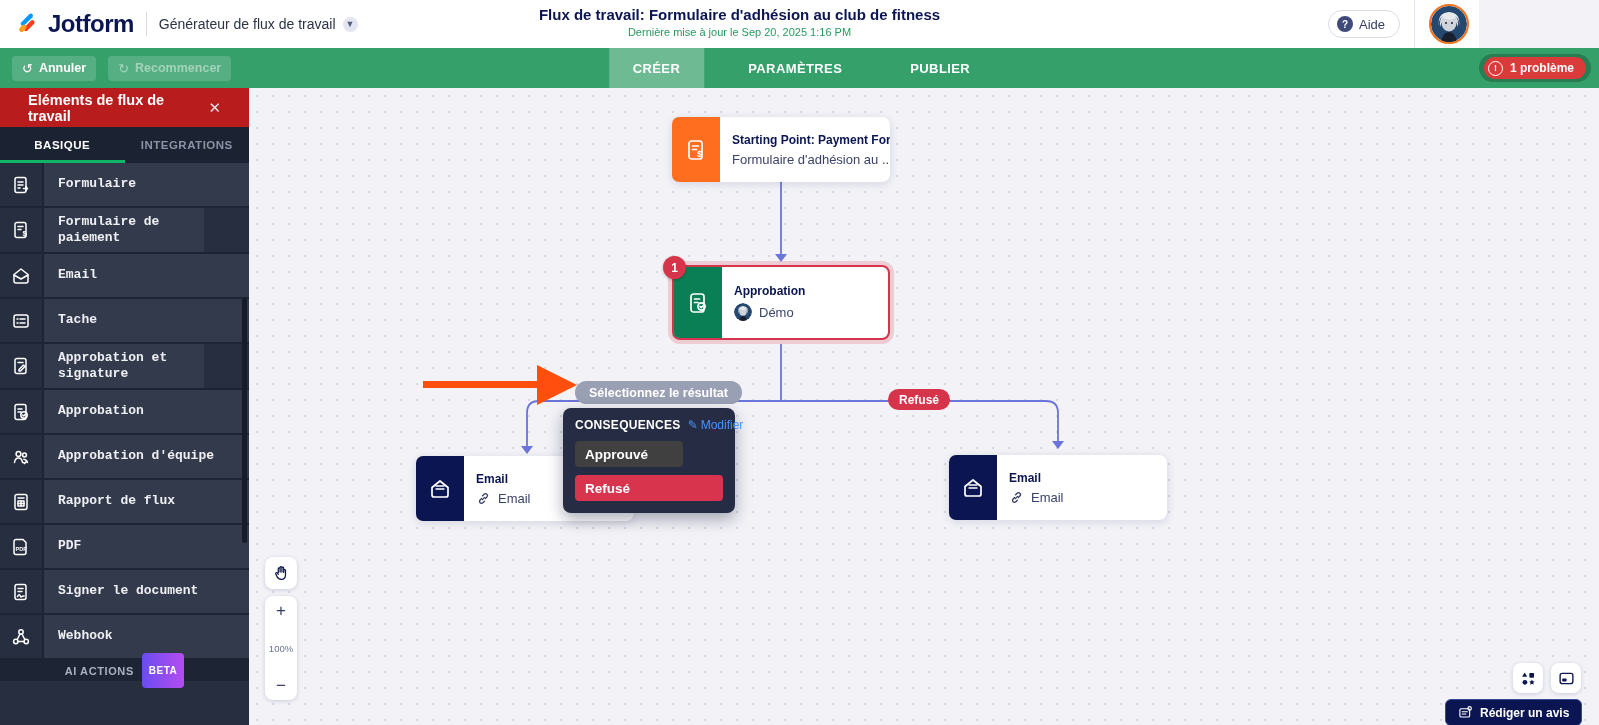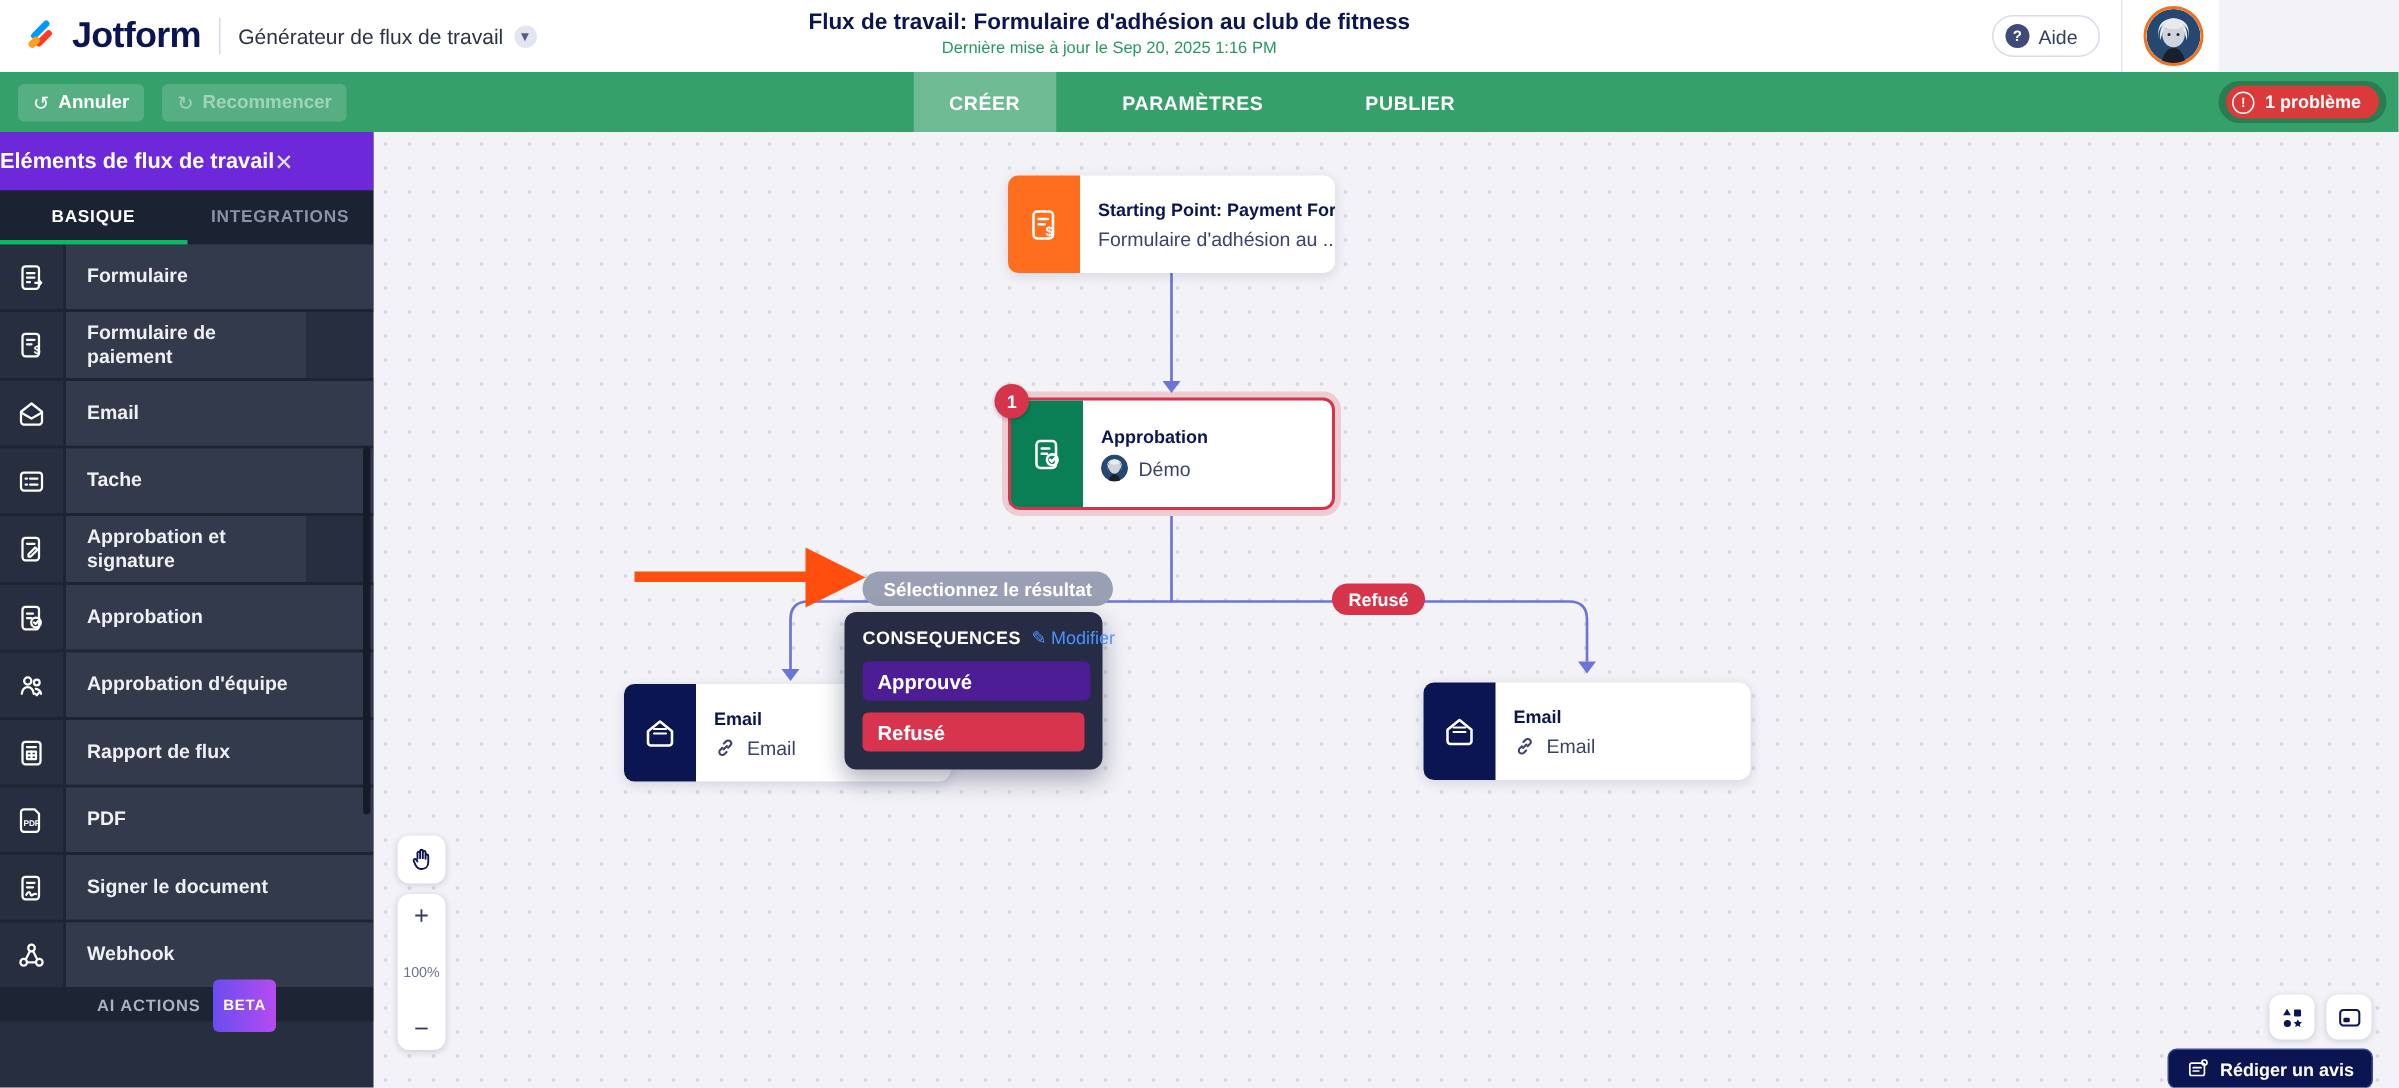--- a/index.html
+++ b/index.html
@@ -31,31 +31,31 @@
   .tb-tabs { position:absolute; left:50%; top:0; transform:translateX(-52%); height:40px; display:flex; align-items:stretch; }
   .tb-tab { display:flex; align-items:center; padding:0 24px; color:#fff; font-size:13px; font-weight:bold; letter-spacing:0.4px; cursor:pointer;margin-left:20px; }
   .tb-tab.active { background:rgba(255,255,255,0.28); }
   .problem-wrap { position:absolute; right:8px; top:6px; background:rgba(10,45,28,0.30); border-radius:16px; padding:3px 5px; }
   .problem-badge { display:flex; align-items:center; gap:7px; background:#da3a3a; border-radius:13px; height:22px; padding:0 12px 0 4px; cursor:pointer; }
   .problem-ico { width:15px; height:15px; border-radius:50%; border:1.5px solid #fff; color:#fff; font-size:9px; font-weight:bold; display:flex; align-items:center; justify-content:center; }
   .problem-label { color:#fff; font-size:12px; font-weight:bold; }
 
   
   .sidebar { position:absolute; left:0; top:88px; width:249px; height:637px; background:#272e3f; z-index:20; overflow:hidden; }
-  .sb-header { height:39px; display:flex; align-items:center; justify-content:flex-start; padding:0 0; background:#6d28d9; }
+  .sb-header { height:39px; display:flex; align-items:center; justify-content:space-between; padding:0 28px; background:#b91c1c; }
   .sb-title { color:#fff; font-size:14.5px; font-weight:bold; }
   .sb-close { color:#dfe2ea; font-size:15px; cursor:pointer; }
   .sb-tabs { height:36px; display:flex; background:#1b2231; }
   .sb-tab { flex:1; display:flex; align-items:center; justify-content:center; font-size:11.5px; font-weight:bold; letter-spacing:0.5px; color:#8b93a7; cursor:pointer; position:relative; }
   .sb-tab.active { color:#fff; }
   .sb-tab.active::after { content:""; position:absolute; left:0; bottom:0; width:100%; height:3px; background:#10b565; }
   .sb-item { display:flex; height:45px; border-bottom:2px solid #1d2433; cursor:pointer; }
   .sb-item.tall { height:46px; }
   .sb-ico { width:44px; background:#272e3f; border-right:2px solid #1d2433; display:flex; align-items:center; justify-content:center; flex:none; }
-  .sb-label { flex:1; background:#333a4b; display:flex; align-items:center; padding:0 10px 0 14px; color:#eef0f4; font-size:13px; font-weight:bold; line-height:1.25; }
+  .sb-label { flex:1; background:#333a4b; display:flex; align-items:center; padding:0 10px 0 14px; color:#eef0f4; font-size:13px; font-weight:bold; line-height:1.25;font-family:Liberation Mono, monospace; }
   .sb-ai { height:21px; background:#1d2433; display:flex; align-items:center; justify-content:center; gap:8px; }
   .sb-ai-label { color:#aab1c2; font-size:11px; font-weight:bold; letter-spacing:0.6px; }
   .beta-badge { background:linear-gradient(90deg,#6a4df0,#b44cf0); color:#fff; font-size:10px; font-weight:bold; border-radius:4px; padding:12px 7px; letter-spacing:0.5px; }
   .sb-scroll { position:absolute; right:2px; top:210px; width:5px; height:245px; background:#161c29; border-radius:3px; }
   .sb-icon-svg { width:20px; height:20px; stroke:#fff; stroke-width:1.5; fill:none; stroke-linecap:round; stroke-linejoin:round; }
 
   
   .canvas { position:absolute; left:249px; top:88px; width:1350px; height:637px; background:#f2f2f7;
     background-image:radial-gradient(#d7d7e1 1.1px, transparent 1.1px); background-size:16px 16px; overflow:hidden; }
   .connectors { position:absolute; left:0; top:0; z-index:1; }
@@ -75,21 +75,21 @@
   .branch-pill { position:absolute; left:639px; top:301px; height:21px; background:#d5344a; border-radius:11px; color:#fff; font-size:12px; font-weight:bold; display:flex; align-items:center; padding:0 11px; z-index:5; }
 
   .arrow-shaft { position:absolute; left:174px; top:293px; width:116px; height:7px; background:#ff4e0d; z-index:7; }
   .arrow-head { position:absolute; left:288px; top:277px; width:0; height:0; border-top:20px solid transparent; border-bottom:20px solid transparent; border-left:40px solid #ff4e0d; z-index:7; }
 
   .conseq { position:absolute; left:314px; top:320px; width:172px; background:#262c43; border-radius:8px; padding:10px 12px 12px; z-index:8; box-shadow:0 6px 16px rgba(15,20,50,0.35); }
   .conseq-head { display:flex; align-items:center; gap:7px; margin-bottom:9px; }
   .conseq-title { color:#fff; font-size:12px; font-weight:bold; letter-spacing:0.3px; }
   .conseq-edit { color:#4b93ff; font-size:12px; cursor:pointer; display:flex; gap:3px; align-items:center; }
   .conseq-opt { height:26px; border-radius:4px; display:flex; align-items:center; padding:0 10px; color:#fff; font-size:13.5px; font-weight:bold; margin-top:8px; cursor:pointer; }
-  .opt-approve { background:#4c1d95; width:152px; }
+  .opt-approve { background:#404040; width:108px; }
   .opt-refuse { background:#d8344e; width:148px; }
 
   .hand-btn { position:absolute; left:16px; top:469px; width:32px; height:32px; background:#fff; border-radius:8px; box-shadow:0 1px 4px rgba(30,40,90,0.18); display:flex; align-items:center; justify-content:center; z-index:9; cursor:pointer; }
   .zoom-panel { position:absolute; left:16px; top:508px; width:32px; height:104px; background:#fff; border-radius:8px; box-shadow:0 1px 4px rgba(30,40,90,0.18); display:flex; flex-direction:column; align-items:center; justify-content:space-between; padding:6px 0; z-index:9; }
   .zoom-btn { color:#343c63; font-size:17px; cursor:pointer; line-height:1; }
   .zoom-level { color:#6b7390; font-size:9.5px; }
 
   .sq-btn { position:absolute; width:30px; height:30px; background:#fff; border-radius:8px; box-shadow:0 1px 4px rgba(30,40,90,0.18); display:flex; align-items:center; justify-content:center; z-index:9; cursor:pointer; }
   .review-btn { position:absolute; left:1196px; top:611px; height:27px; background:#0a1551; border:1px solid #3a4a9a; border-radius:6px; color:#fff; font-size:12px; font-weight:bold; display:flex; align-items:center; gap:7px; padding:0 12px; z-index:9; cursor:pointer; }
 </style>

